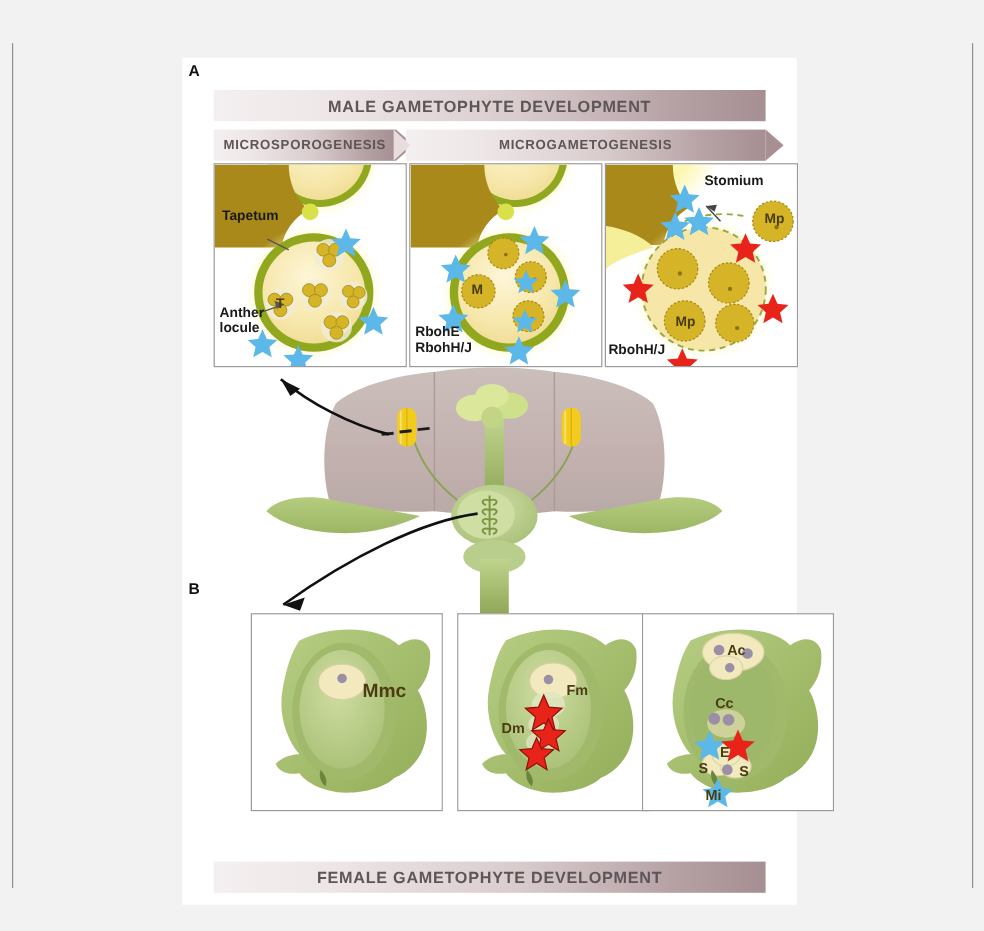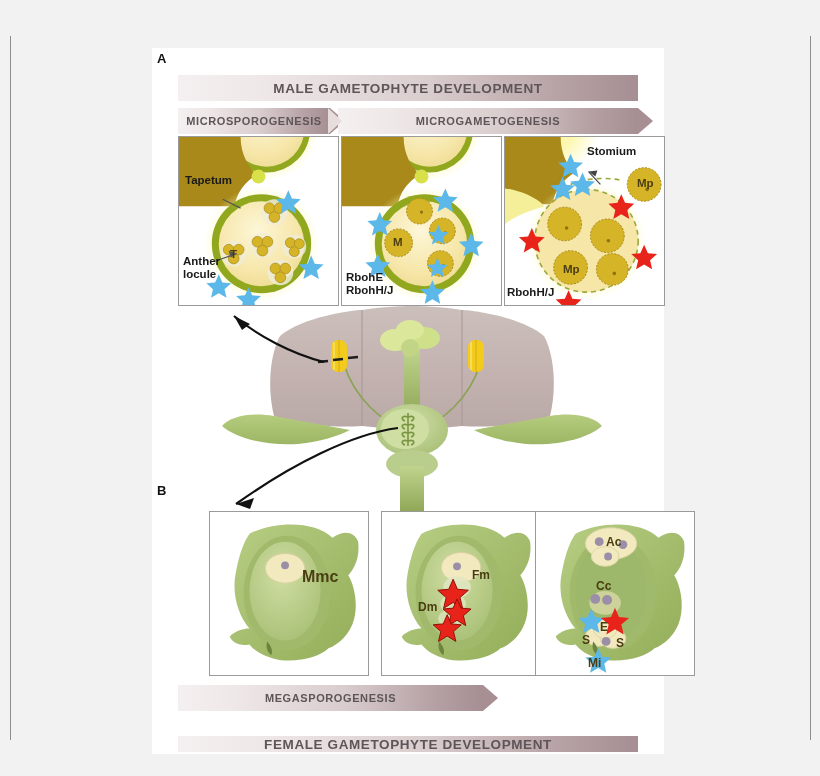--- a/index.html
+++ b/index.html
@@ -50,21 +50,21 @@
     z-index:3;
   }
 
   #banner-male{left:26px;top:27px;width:460px;height:26px;font-size:13.5px;}
   #banner-microsporo{left:26px;top:60px;width:152px;height:26px;font-size:11px;}
   #banner-microgameto{left:186px;top:60px;width:300px;height:26px;font-size:11px;}
   #chev-top{left:176px;top:60px;}
 
   #banner-megasporo{left:26px;top:637px;width:305px;height:26px;font-size:11px;}
   #banner-megagameto{left:345px;top:637px;width:141px;height:26px;font-size:11px;}
-  #banner-female{left:26px;top:688px;width:460px;height:16px;font-size:13.5px;}
+  #banner-female{left:26px;top:670px;width:460px;height:26px;font-size:13.5px;}
 
   
   .frame{
     position:absolute;border:1.5px solid #9a9a9a;background:#fff;
     overflow:hidden;box-sizing:border-box;
   }
   .f-top{top:88px;width:161px;height:170px;}
   #frame-a1{left:26px;}
   #frame-a2{left:189px;}
   #frame-a3{left:352px;}
@@ -441,20 +441,17 @@
       </g>
     </svg>
     <div class="ilabel big brown" style="left:70px;top:25px;font-size:12px;">Ac</div>
     <div class="ilabel big brown" style="left:60px;top:69px;font-size:12px;">Cc</div>
     <div class="ilabel big brown" style="left:46px;top:123px;font-size:12px;">S</div>
     <div class="ilabel big brown" style="left:64px;top:110px;font-size:12px;">E</div>
     <div class="ilabel big brown" style="left:80px;top:126px;font-size:12px;">S</div>
     <div class="ilabel big brown" style="left:52px;top:146px;font-size:12px;">Mi</div>
   </div>
 
-  <div class="banner arrow" id="banner-megasporo">
-    <span>MEGASPOROGENESIS</span>
-  </div>
   <div class="banner" id="banner-female">
     <span>FEMALE GAMETOPHYTE DEVELOPMENT</span>
   </div>
 
 </div>
 
 </body></html>

